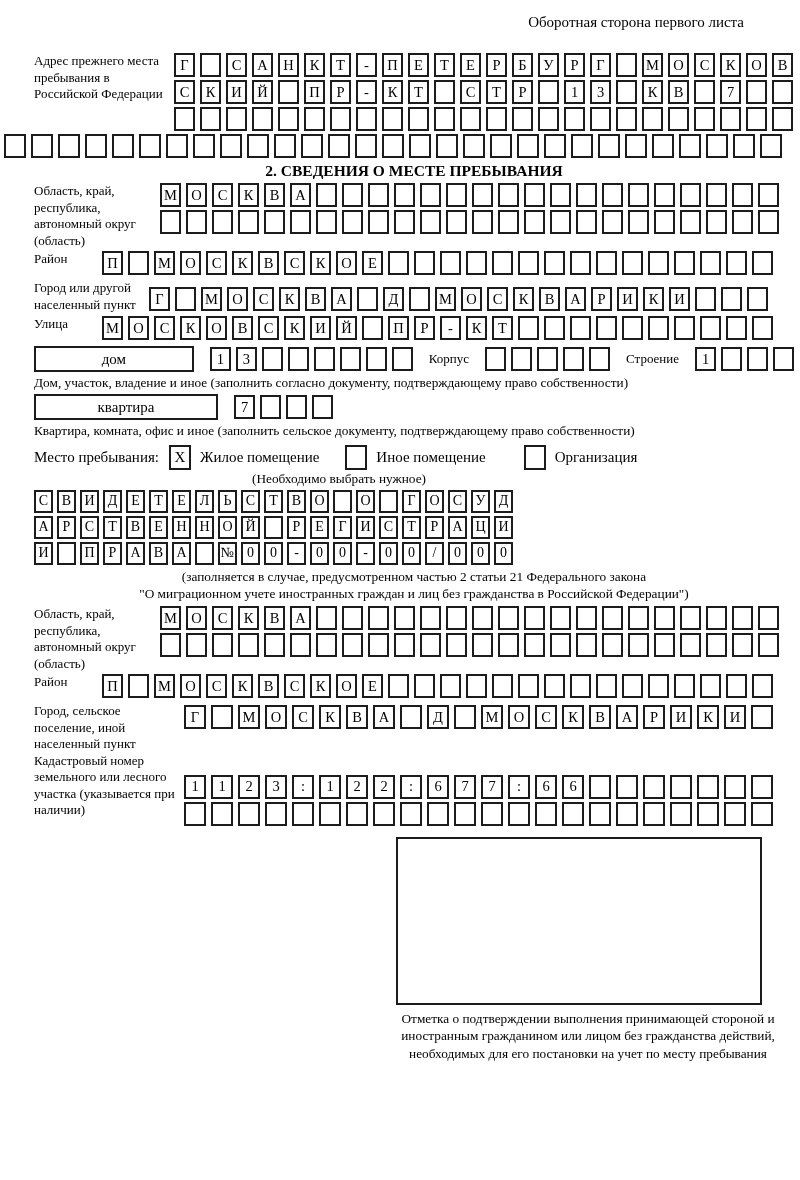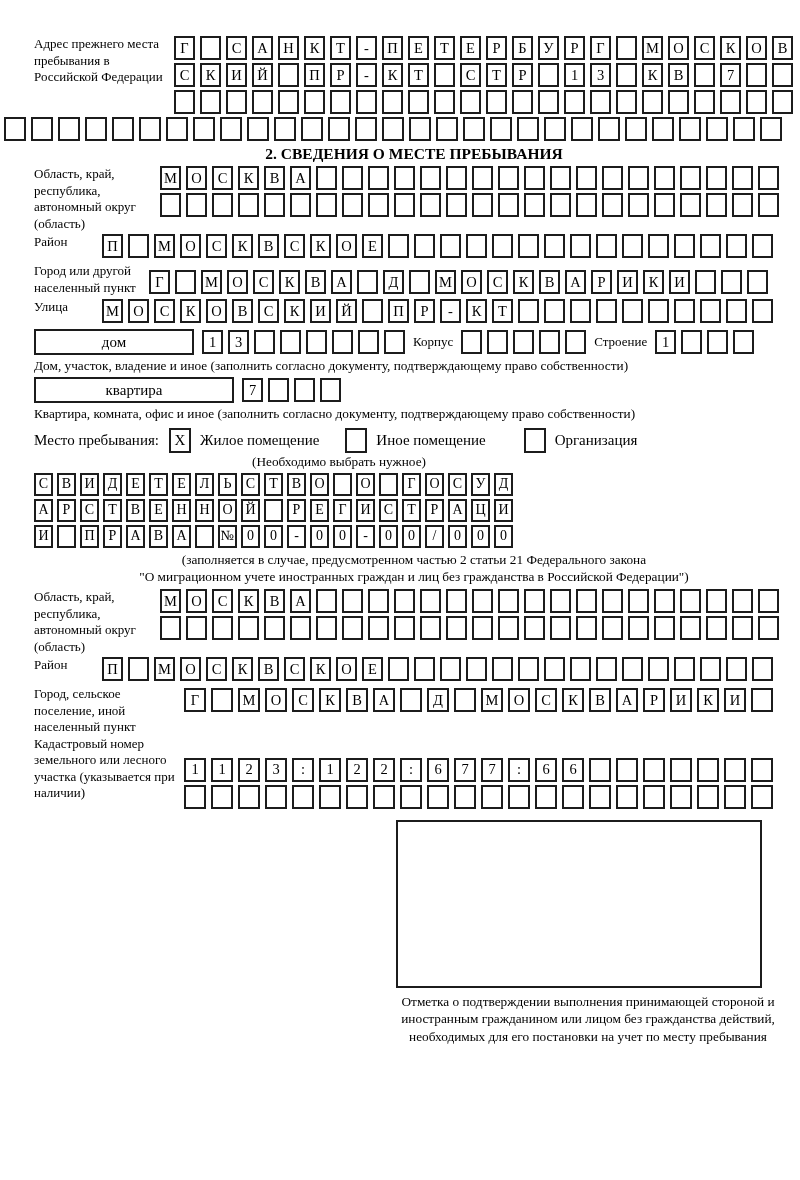--- a/index.html
+++ b/index.html
@@ -39,47 +39,48 @@
   .f-city > .label { width:115px; flex:0 0 115px; }
   .f-street > .label { width:68px; flex:0 0 68px; }
   .f-doc > .label { width:246px; flex:0 0 246px; padding-right:14px; box-sizing:border-box; }
   .f-region2 > .label { width:126px; flex:0 0 126px; }
   .f-settlement > .label { width:150px; flex:0 0 150px; }
   .f-cadastral > .label { width:150px; flex:0 0 150px; }
   .f-cadastral .rows { padding-top:22px; }
 
   .fullrow { margin-left:-30px; margin-top:0; }
 
-  .houserow { display:flex; align-items:center; gap:8px; margin-top:3px; }
+  .houserow { display:flex; align-items:center; gap:16px; margin-top:3px; }
   .widebox {
     box-sizing:border-box; border:2px solid #1c1c1c; height:26px;
     display:flex; align-items:center; justify-content:center; font-size:15px;
   }
   .widebox.house { width:160px; }
-  .widebox.apt { width:200px; }
+  .widebox.apt { width:184px; }
 
   .stayrow { display:flex; align-items:center; font-size:15px; margin-top:5px; }
   .checkbox {
     box-sizing:border-box; width:22px; height:25px; border:2px solid #1c1c1c;
     display:flex; align-items:center; justify-content:center; font-size:15px; flex:0 0 auto;
   }
   .stayrow .opt-label { margin:0 0 0 9px; }
   .stayrow .gap1 { width:10px; } .stayrow .gap2 { width:26px; } .stayrow .gap3 { width:38px; }
 
   .mt2{margin-top:2px;} .mt3{margin-top:3px;} .mt4{margin-top:4px;} .mt6{margin-top:6px;}
 
   .confirm-wrap { width:404px; margin-left:352px; margin-top:8px; }
   .confirm-box { box-sizing:border-box; width:366px; height:168px; border:2px solid #1c1c1c; margin-left:10px; }
   .confirm-caption { margin-top:5px; font-size:13.3px; line-height:1.32; text-align:center; }
 </style>
 </head>
 <body>
 
 <div class="page">
 
+  <div class="corner">Оборотная сторона первого листа</div>
 
   <div class="field f-addr mt6" style="margin-top:22px;">
     <div class="label">Адрес прежнего места пребывания в Российской Федерации</div>
     <div class="rows">
       <div class="cellrow row-std">
           <span class="cell">Г</span>
           <span class="cell"></span>
           <span class="cell">С</span>
           <span class="cell">А</span>
           <span class="cell">Н</span>
@@ -381,21 +382,21 @@
 
   <div class="houserow mt3">
     <div class="widebox apt">квартира</div>
     <div class="cellrow row-std" style="margin-bottom:0;">
         <span class="cell">7</span>
         <span class="cell"></span>
         <span class="cell"></span>
         <span class="cell"></span>
       </div>
   </div>
-  <div class="caption mt2">Квартира, комната, офис и иное (заполнить согласно документу, подтверждающему право собственности)</div>
+  <div class="caption mt2">Квартира, комната, офис и иное (заполнить сельское документу, подтверждающему право собственности)</div>
 
   <div class="stayrow">
     <span>Место пребывания:</span>
     <span class="gap1"></span>
     <span class="checkbox">X</span>
     <span class="opt-label">Жилое помещение</span>
     <span class="gap2"></span>
     <span class="checkbox"></span>
     <span class="opt-label">Иное помещение</span>
     <span class="gap3"></span>

